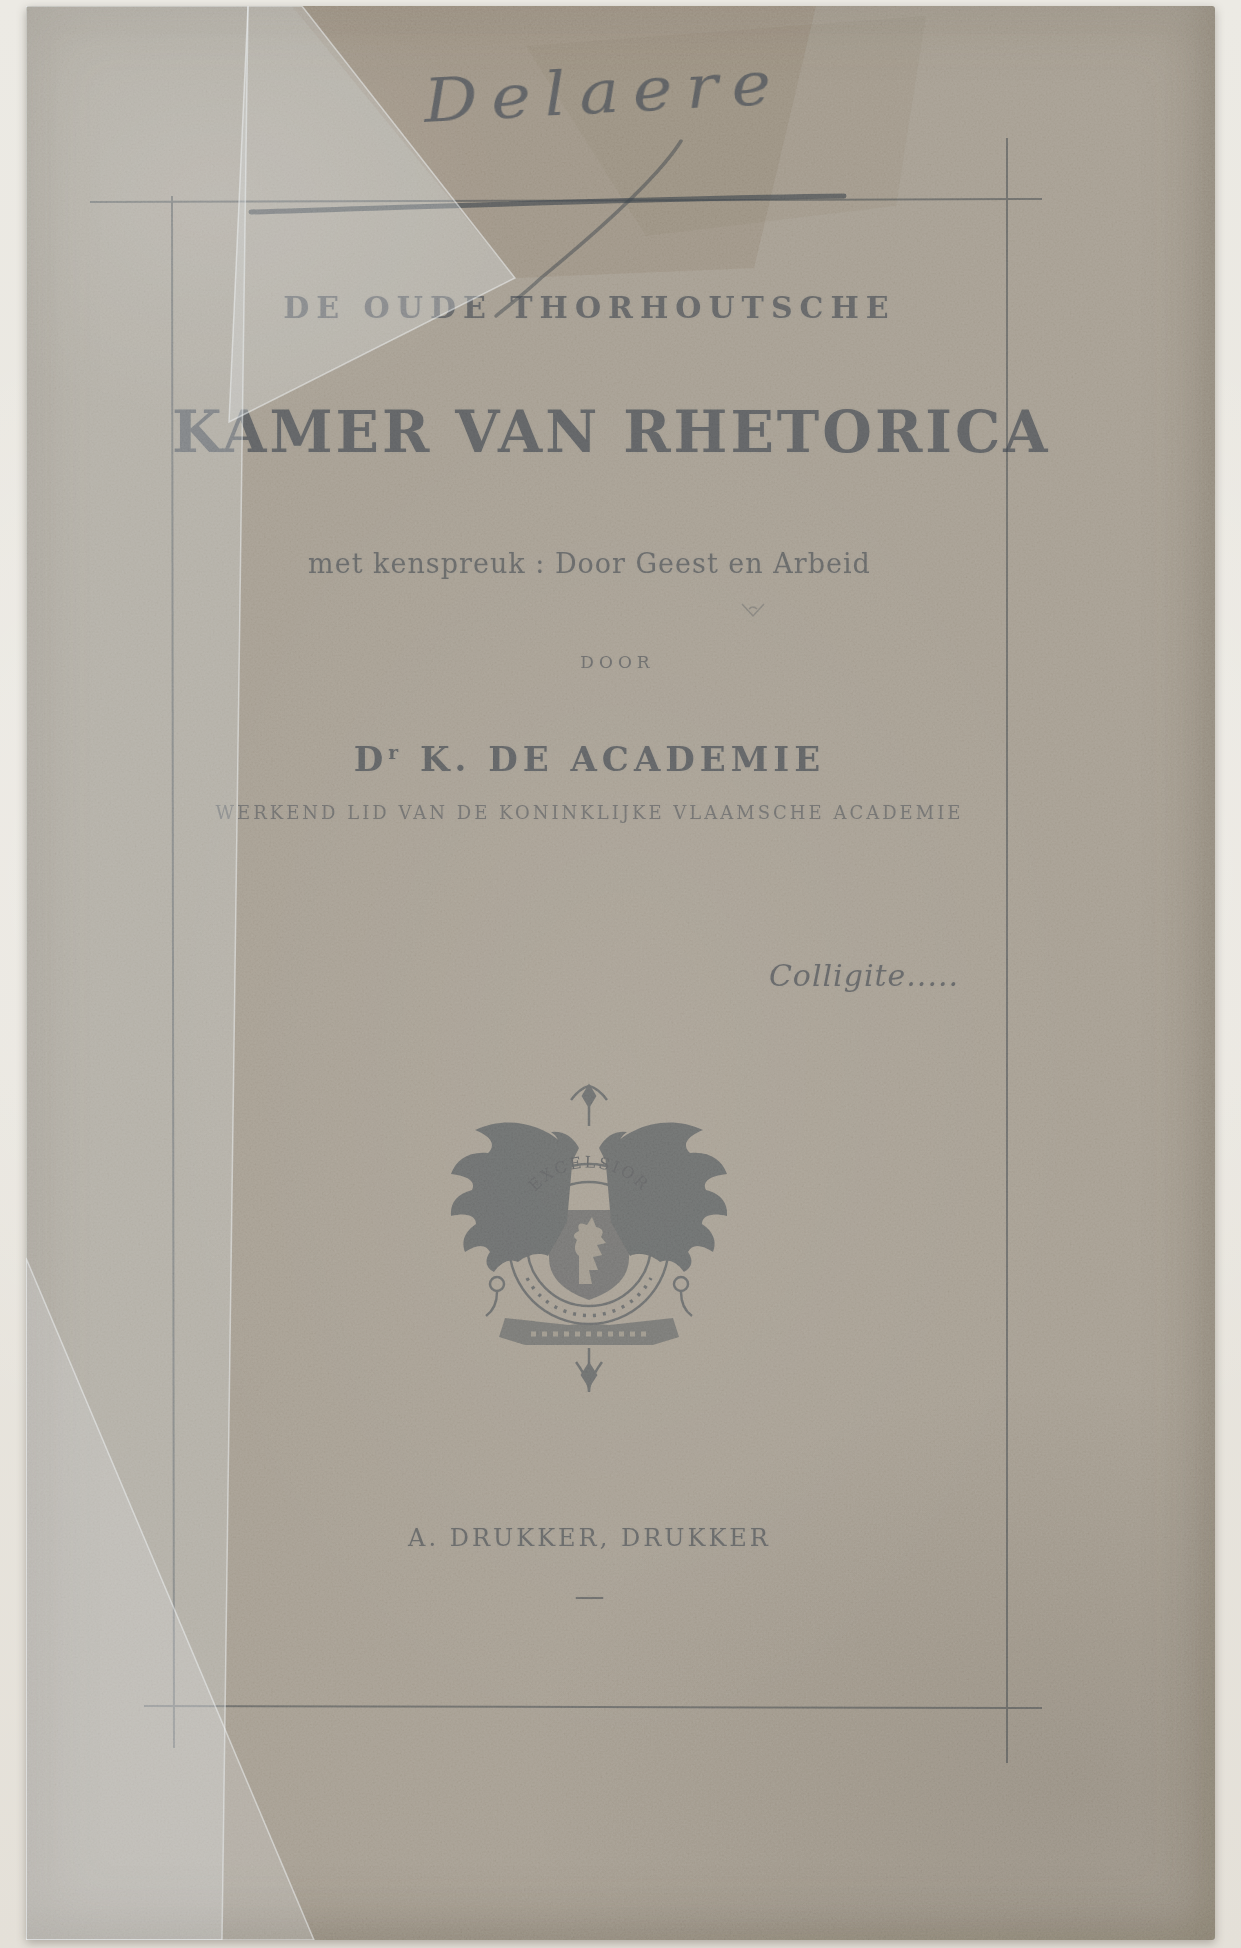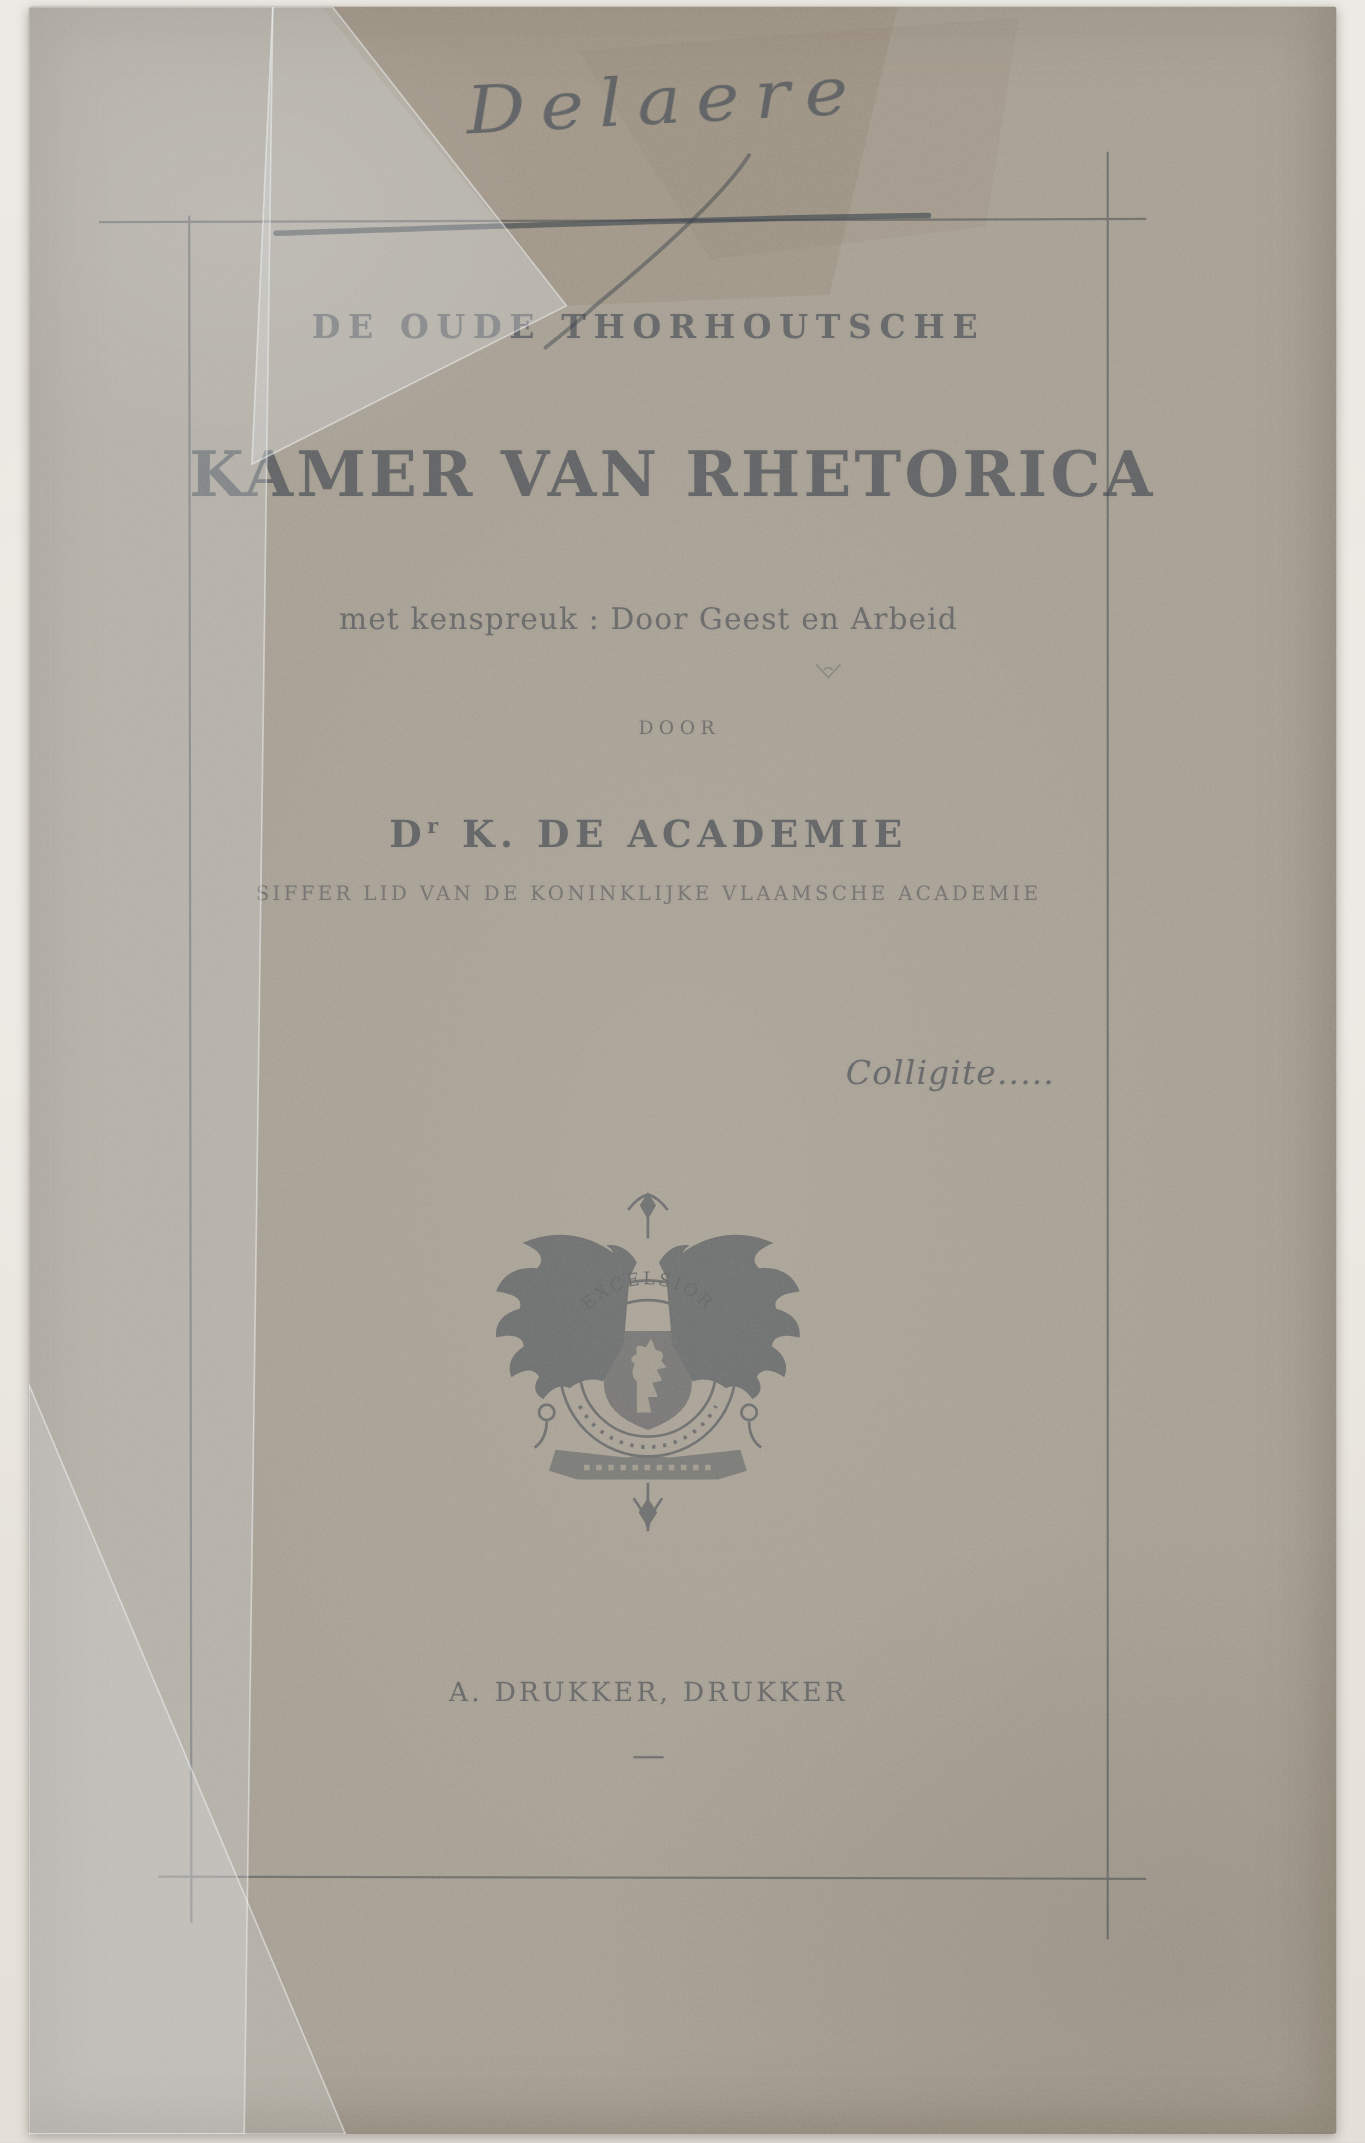--- a/index.html
+++ b/index.html
@@ -25,21 +25,21 @@
   }
   .layer{position:absolute;left:0;top:0;width:1189px;height:1934px;pointer-events:none;}
   .print-area{
     position:absolute;left:146px;top:0;width:835px;height:1934px;
     filter:blur(0.35px);
   }
   .pt{position:absolute;left:0;width:835px;text-align:center;
       font-family:"DejaVu Serif","Liberation Serif",serif;
       color:#3c434c;white-space:nowrap;}
   .soft{text-shadow:0 0 2px rgba(140,140,135,0.55);}
-  .series   {top:274px;font-size:30px;font-weight:bold;letter-spacing:7px;opacity:0.62;}
+  .series   {top:284px;font-size:30px;font-weight:bold;letter-spacing:7px;opacity:0.62;}
   .title    {top:392px;font-size:57px;font-weight:bold;letter-spacing:3px;opacity:0.66;}
   .subtitle {top:542px;font-size:27px;letter-spacing:1px;opacity:0.60;}
   .byline   {top:646px;font-size:17px;letter-spacing:5px;opacity:0.55;padding-left:28px;}
   .author   {top:733px;font-size:34px;font-weight:bold;letter-spacing:5px;opacity:0.66;}
   .author sup{font-size:0.55em;vertical-align:super;}
   .affil1   {top:796px;font-size:18px;letter-spacing:3px;opacity:0.50;}
   .affil2   {top:843px;font-size:18px;letter-spacing:3px;opacity:0.50;}
   .motto    {top:952px;left:auto;right:48px;width:auto;text-align:right;
              font-style:italic;font-size:30px;letter-spacing:1px;opacity:0.62;}
   .city     {top:1480px;font-size:30px;font-weight:bold;letter-spacing:4px;opacity:0.62;}
@@ -90,21 +90,21 @@
       <div class="pt subtitle soft">met kenspreuk : Door Geest en Arbeid</div>
 
       <svg class="ornament" viewBox="0 0 26 16">
         <path d="M2,2 L13,14 L24,2 M9,7 Q13,3 17,7" stroke="#3c434c" stroke-width="1.5" fill="none"></path>
       </svg>
 
       <div class="pt byline soft">DOOR</div>
 
       <div class="pt author soft"><span>D</span><sup>r</sup><span> K. DE ACADEMIE</span></div>
 
-      <div class="pt affil1 soft">SIFFER LID VAN DE KONINKLIJKE VLAAMSCHE ACADEMIE</div>
+      <div class="pt affil1 soft">WERKEND LID VAN DE KONINKLIJKE VLAAMSCHE ACADEMIE</div>
 
       <div class="pt motto soft">Colligite.....</div>
 
       <div class="pt printer soft">A. DRUKKER, DRUKKER</div>
       <div class="pt divider soft">—</div>
     </div>
 
     <svg class="emblem" viewBox="-140 -170 280 345">
       <g fill="#4a5158" stroke="#4a5158">
 

